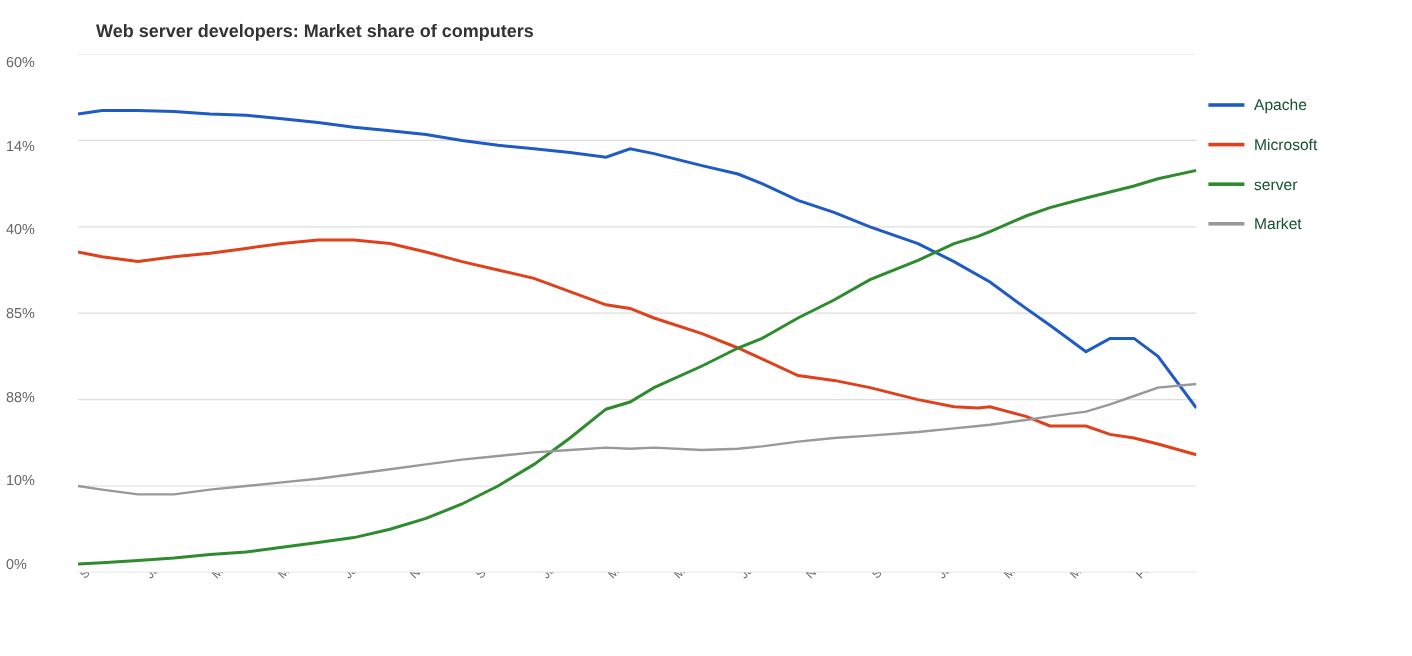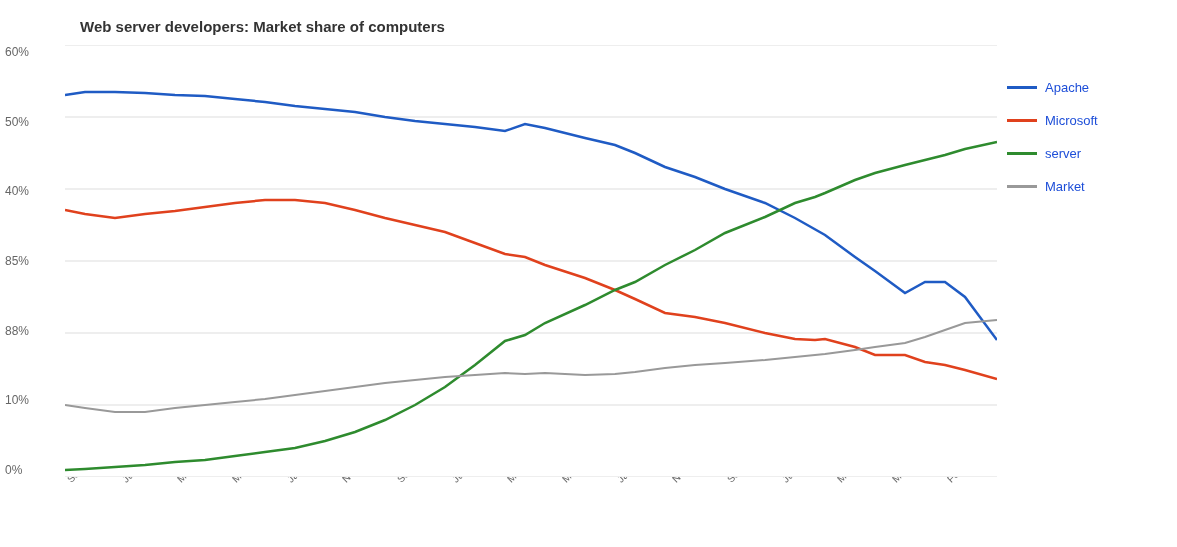--- a/index.html
+++ b/index.html
@@ -51,34 +51,34 @@
       margin-bottom: 18px;
     }
     .legend-line {
       width: 30px;
       height: 3px;
       margin-right: 8px;
       flex-shrink: 0;
     }
     .legend-label {
       font-size: 13px;
-      color: #1d4ed8;
+      color: #14532d;
     }
   </style>
 </head>
 <body>
 
 <div class="chart-container">
 
   <div class="chart-title">Web server developers: Market share of computers</div>
 
 
   <div class="y-axis-labels">
     <span class="y-label">60%</span>
-    <span class="y-label">50%</span>
+    <span class="y-label">14%</span>
     <span class="y-label">40%</span>
     <span class="y-label">85%</span>
     <span class="y-label">88%</span>
     <span class="y-label">10%</span>
     <span class="y-label">0%</span>
   </div>
 
   <svg style="position:absolute; top:45px; left:65px; width:932px; height:432px;" viewBox="0 0 932 432" xmlns="http://www.w3.org/2000/svg">
 
     <line x1="0" y1="0" x2="932" y2="0" stroke="#ddd" stroke-width="1"></line>

